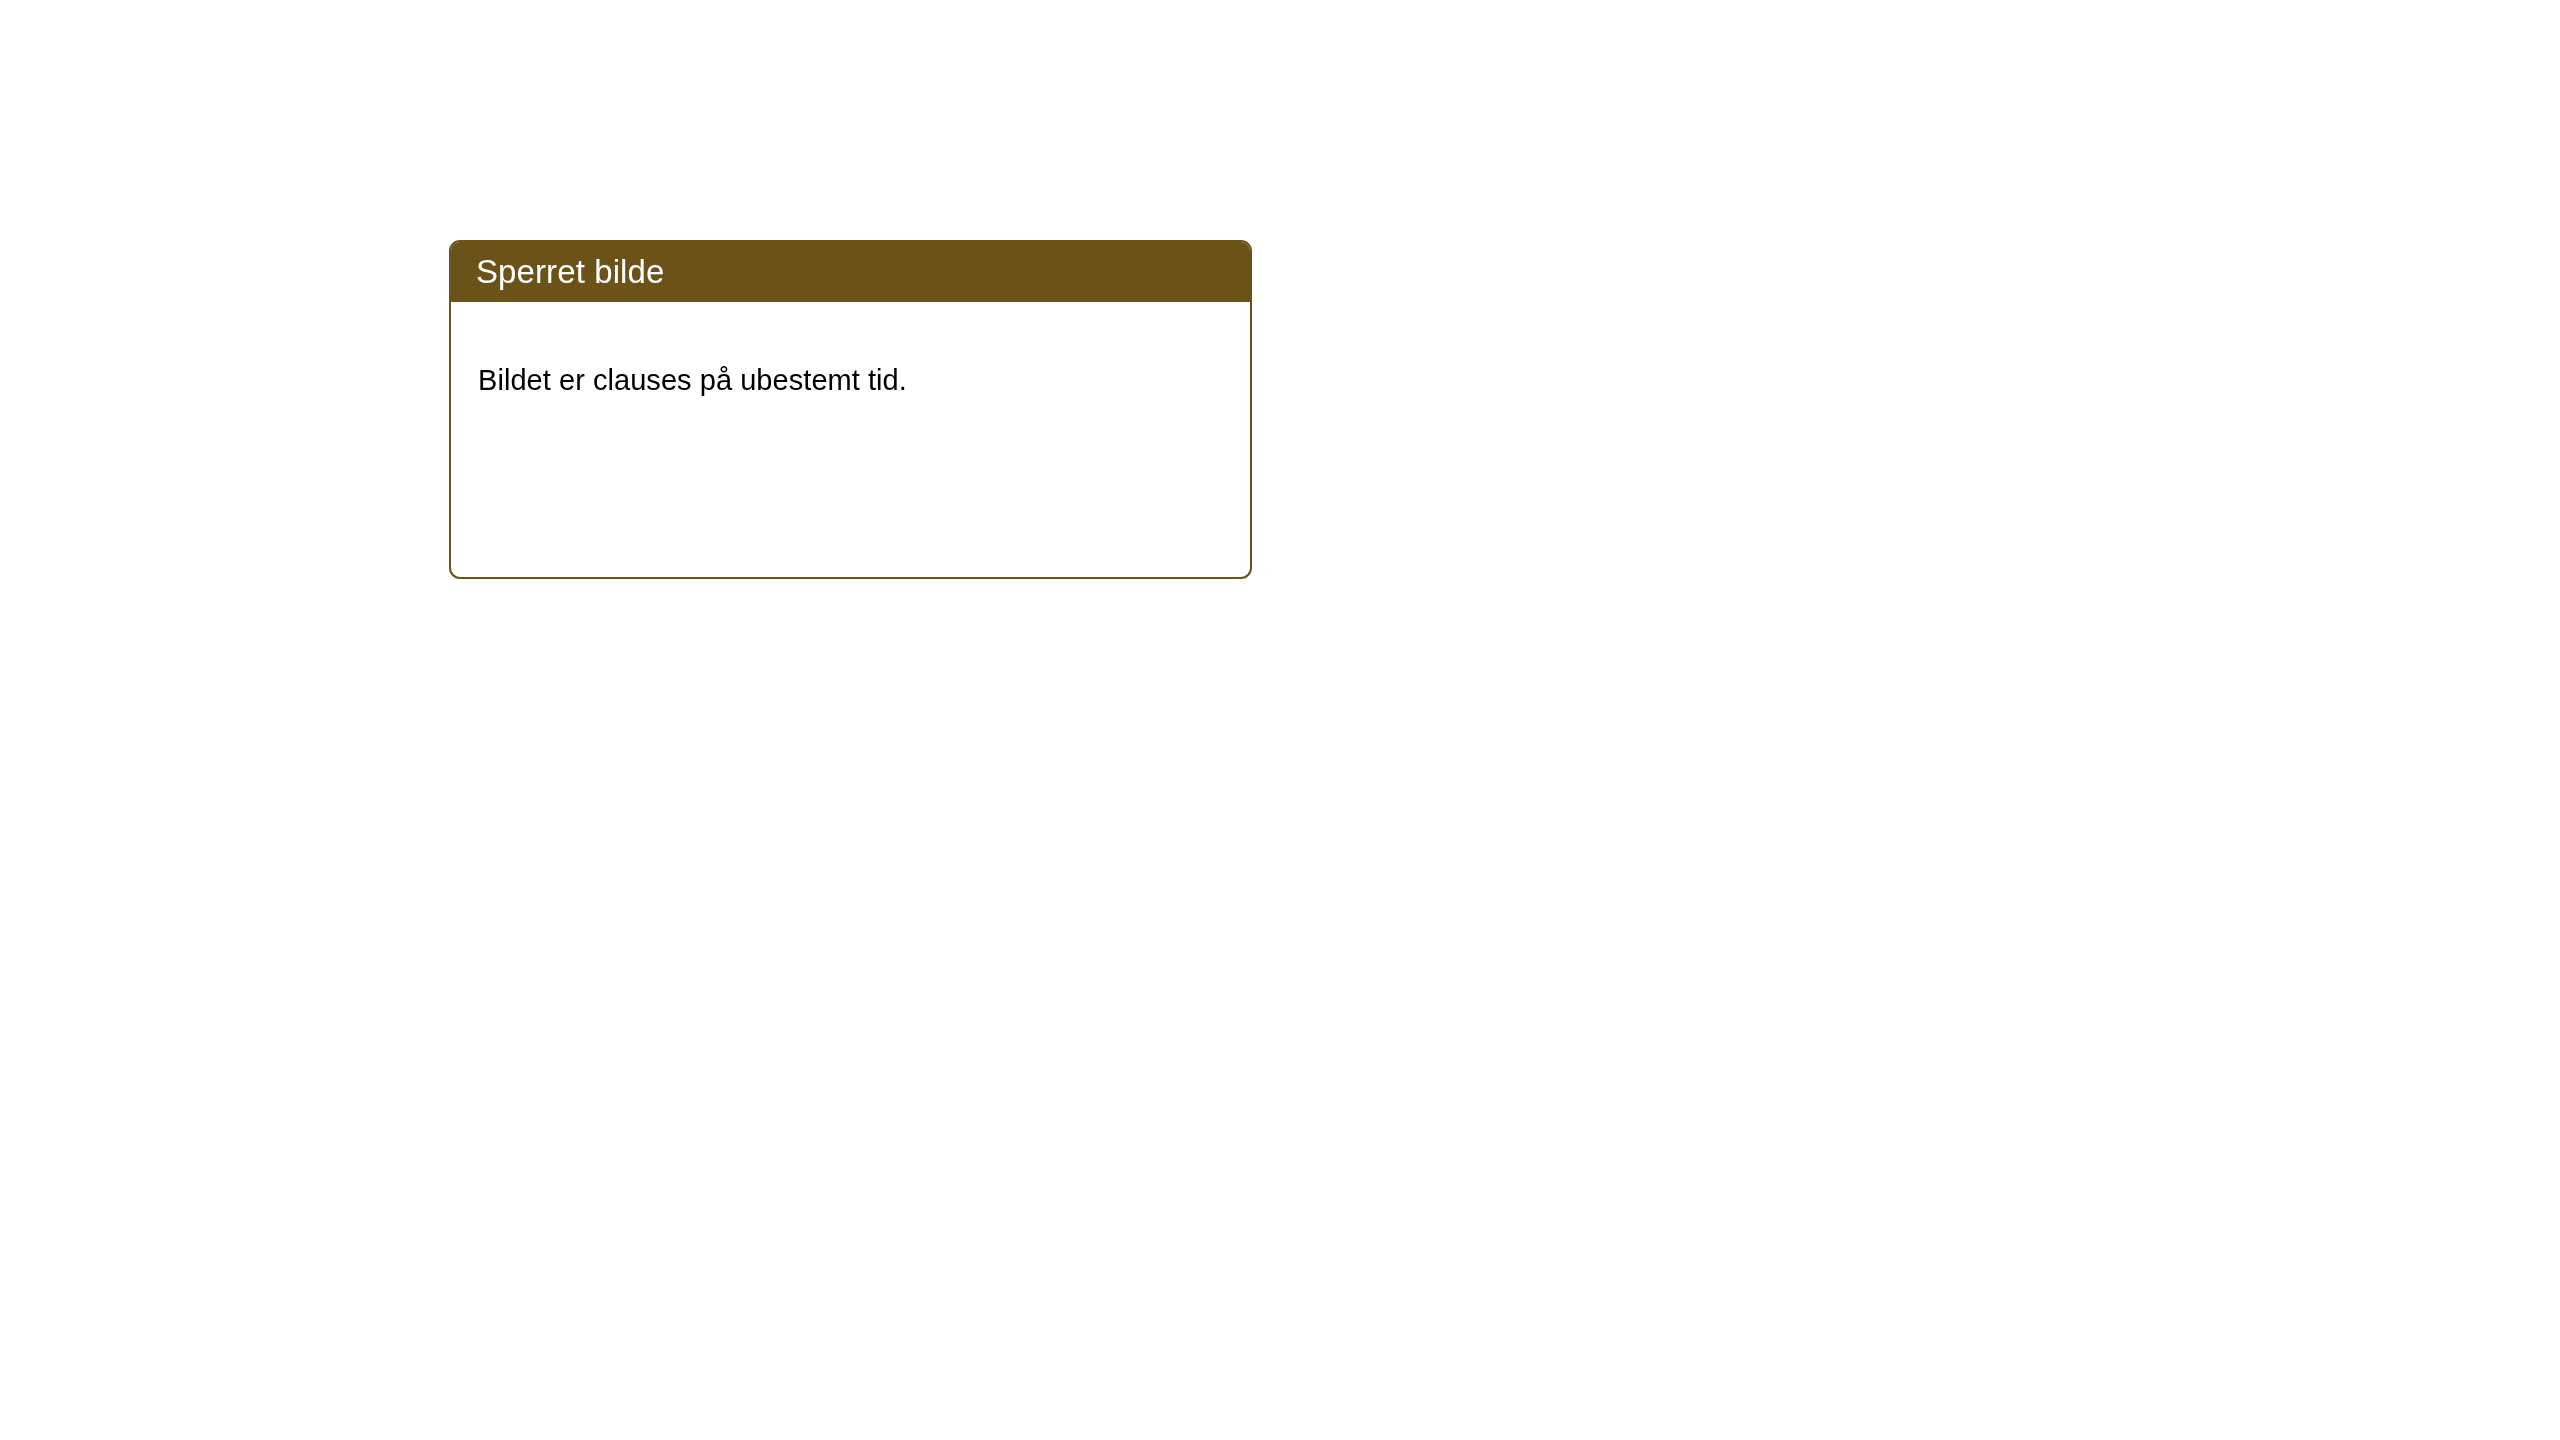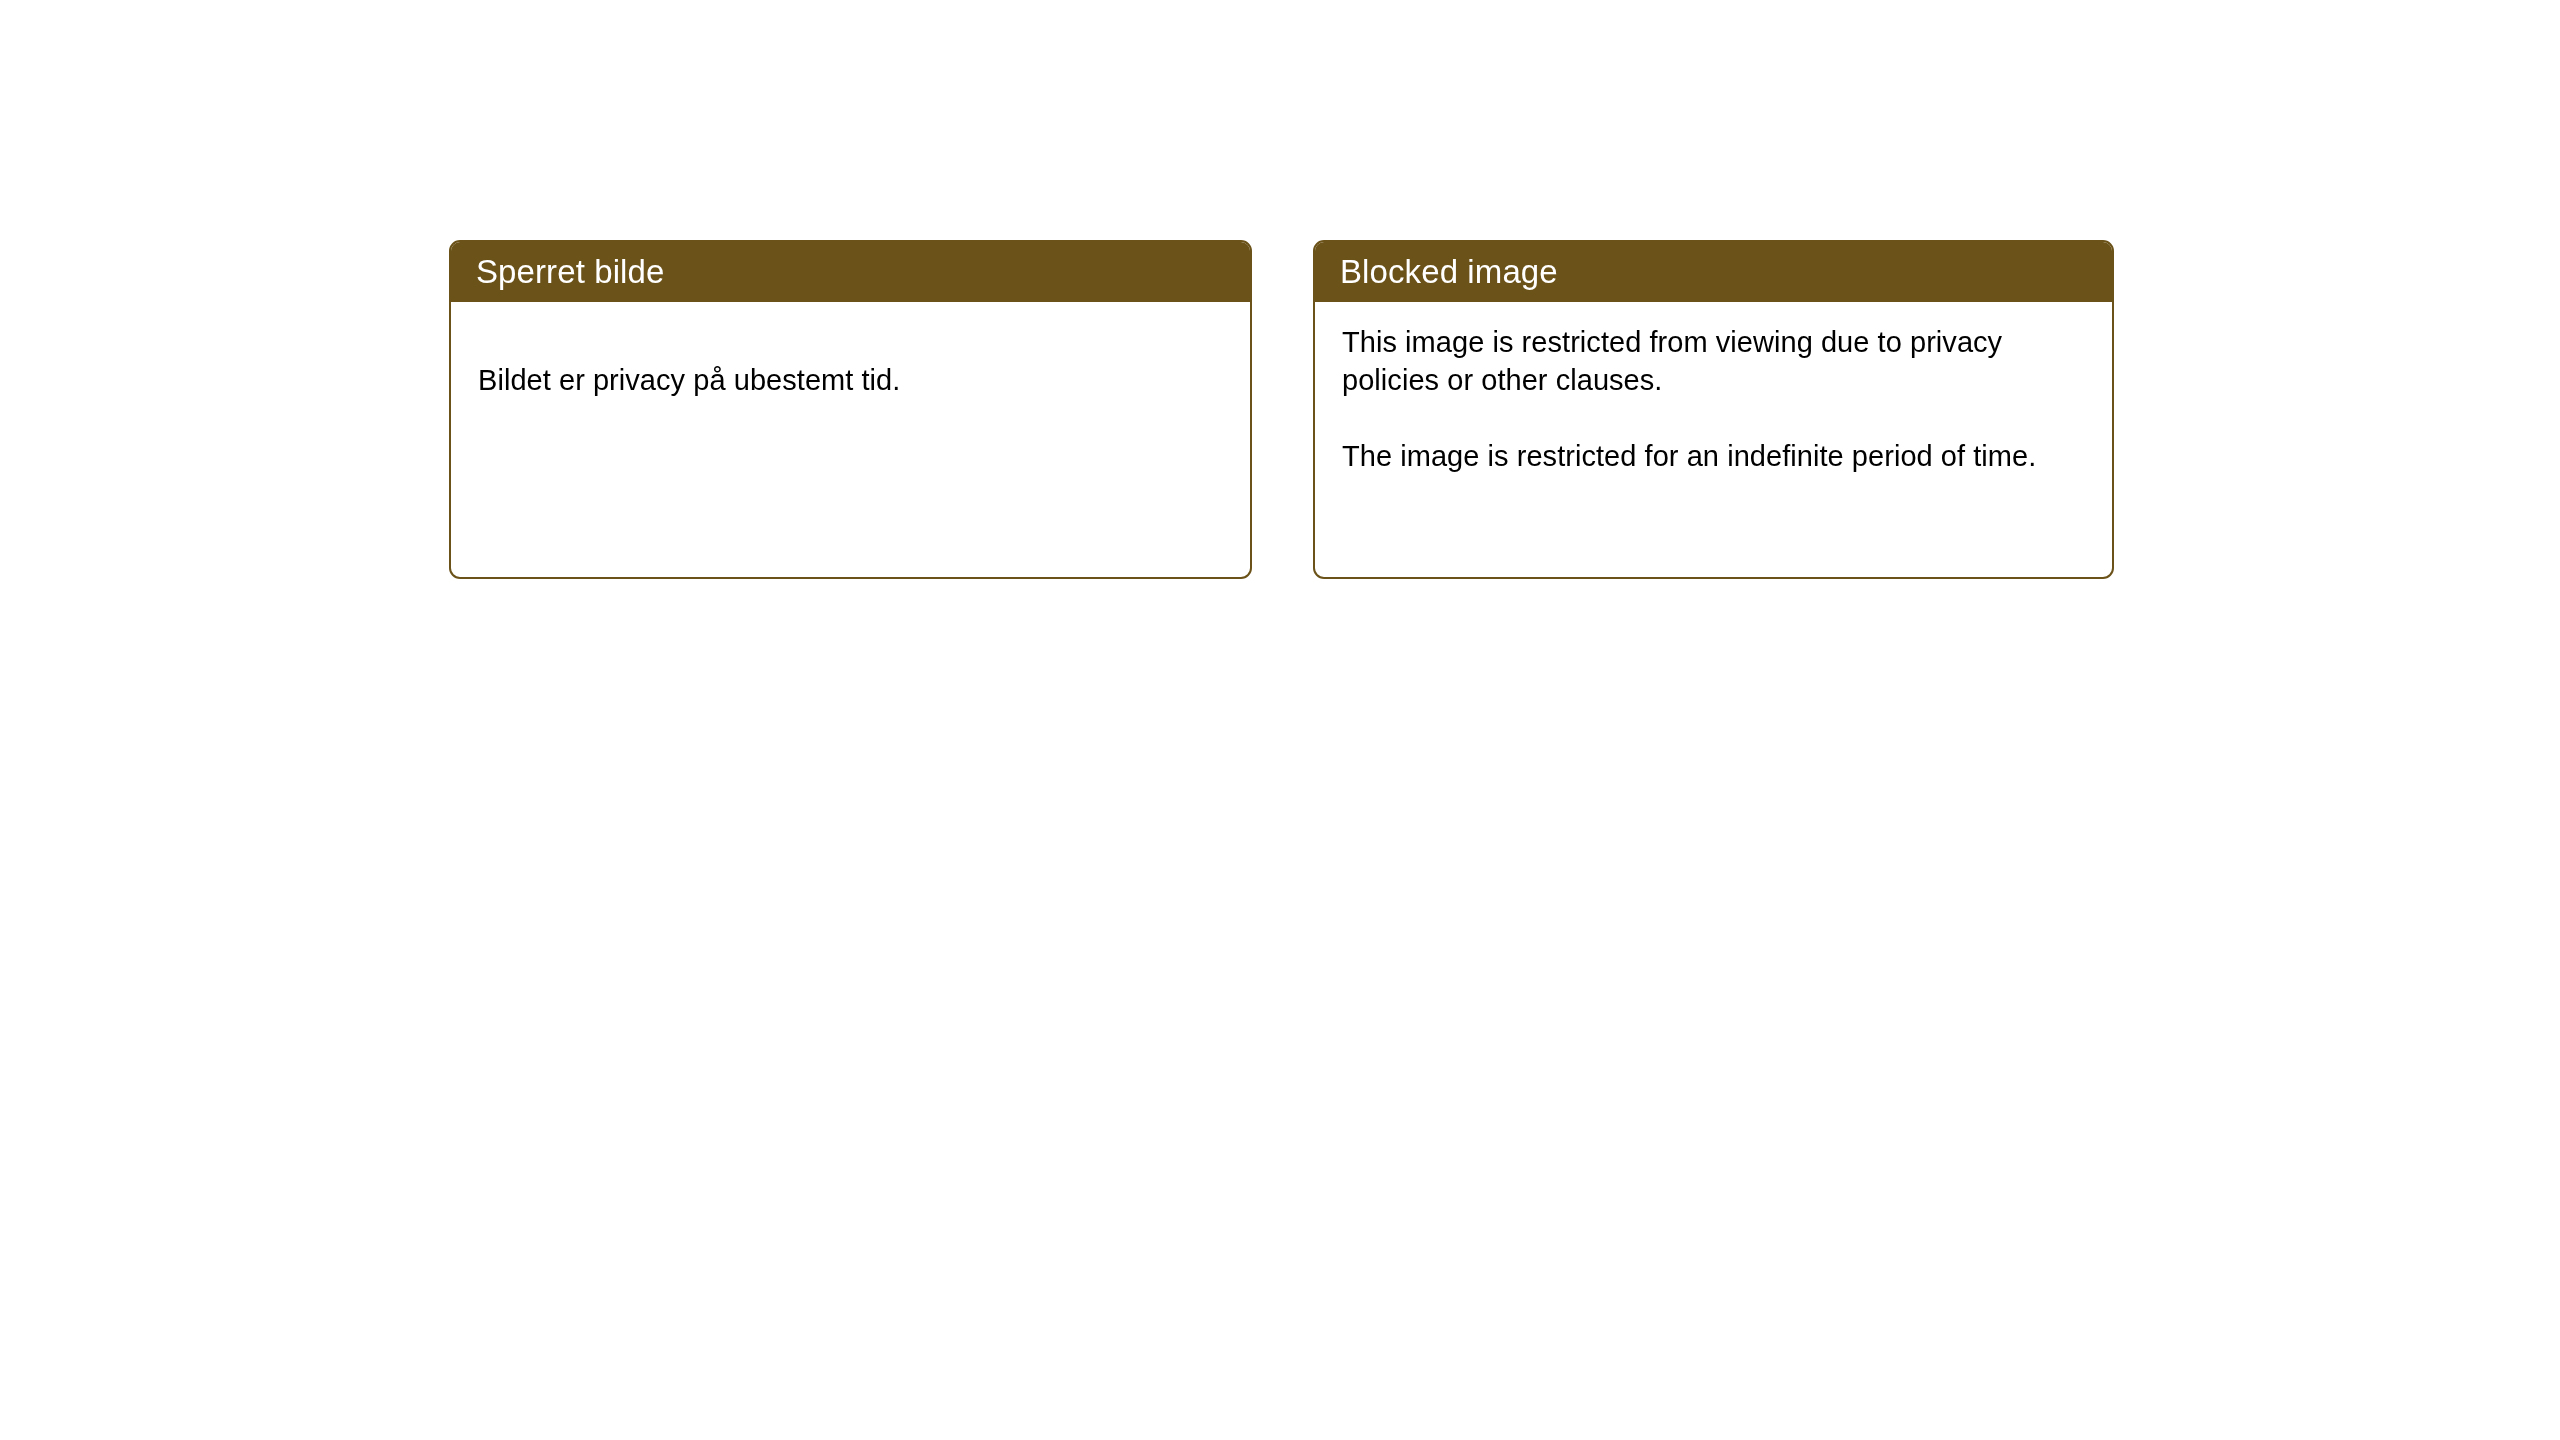--- a/index.html
+++ b/index.html
@@ -89,28 +89,18 @@
 <body>
 
 <div id="notice-area">
 
   <div class="notice-card card-no">
     <div class="card-header">
       <div class="card-title">Sperret bilde</div>
     </div>
     <div class="card-body">
       <div class="paragraph-gap"></div>
-      <p class="card-paragraph">Bildet er privacy på ubestemt tid.</p>
+      <p class="card-paragraph">Bildet er clauses på ubestemt tid.</p>
     </div>
   </div>
 
-  <div class="notice-card card-en">
-    <div class="card-header">
-      <div class="card-title">Blocked image</div>
-    </div>
-    <div class="card-body">
-      <p class="card-paragraph">This image is restricted from viewing due to privacy policies or other clauses.</p>
-      <div class="paragraph-gap"></div>
-      <p class="card-paragraph">The image is restricted for an indefinite period of time.</p>
-    </div>
-  </div>
 
 </div>
 
 </body></html>

